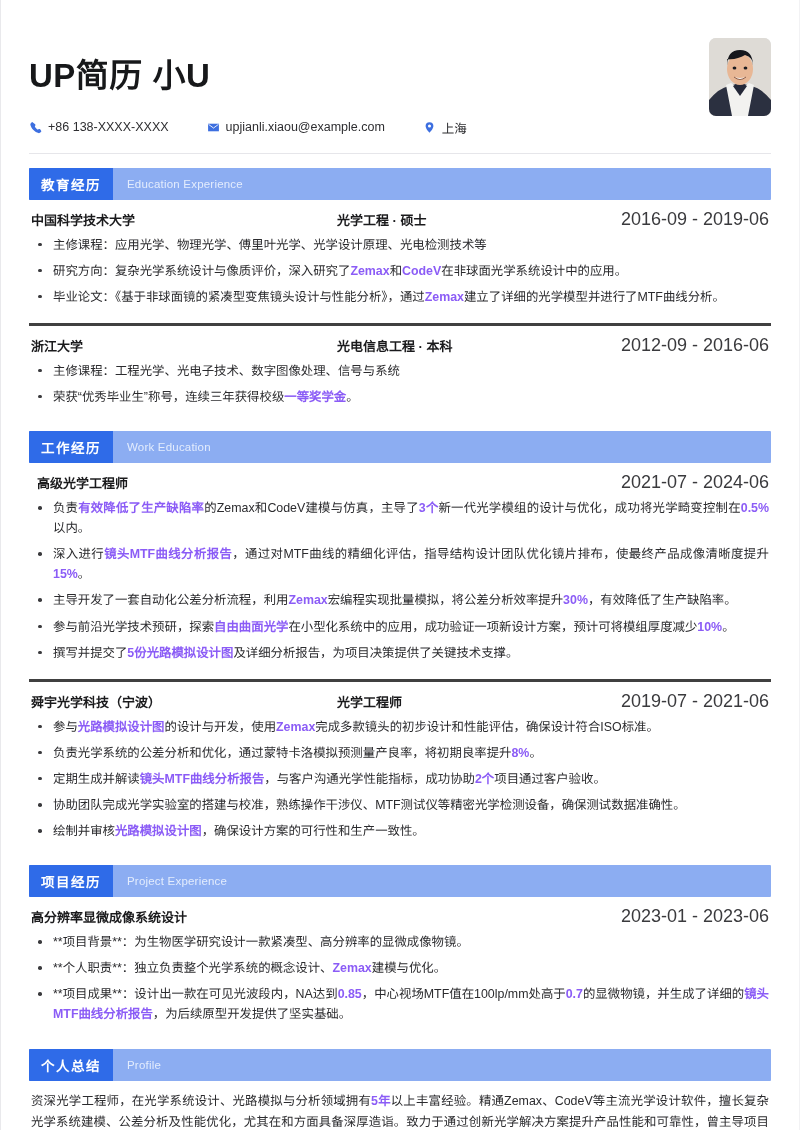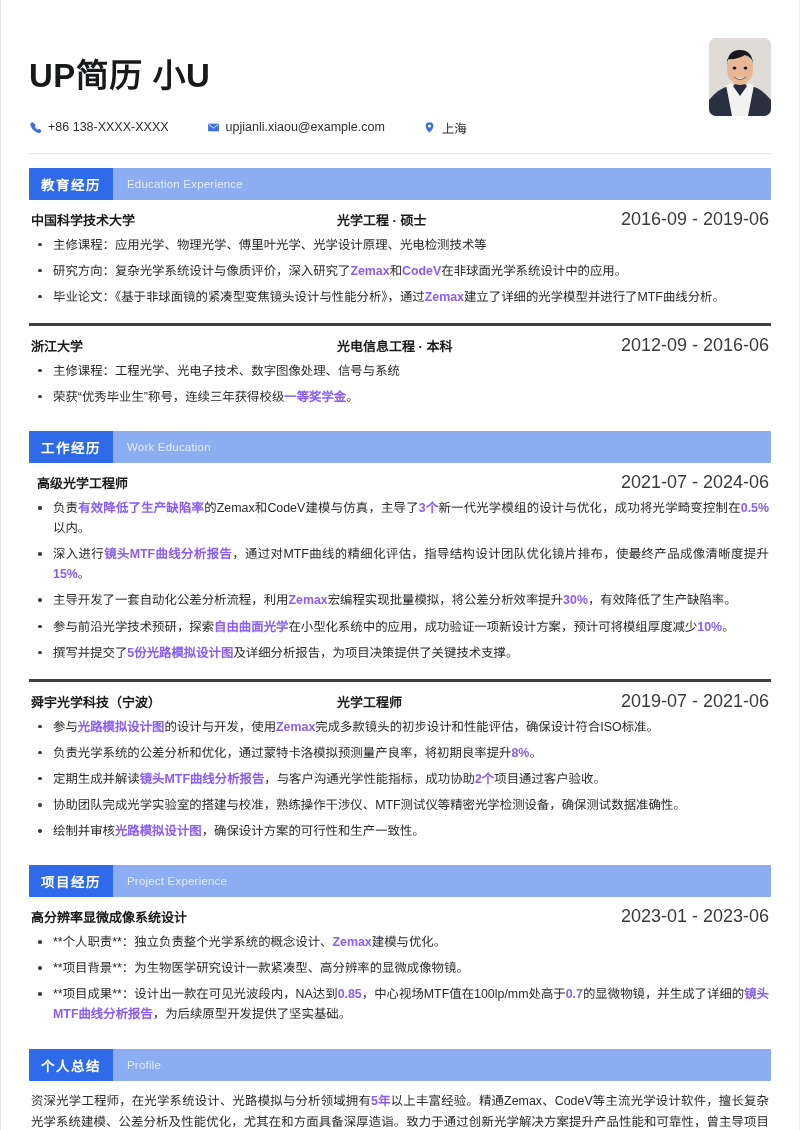--- a/index.html
+++ b/index.html
@@ -286,22 +286,22 @@
         <div class="sec-bar">
           <span class="zh">项目经历</span>
           <span class="en">Project Experience</span>
         </div>
         <div class="entry">
           <div class="entry-head proj">
             <span class="eh-org">高分辨率显微成像系统设计</span>
             <span class="eh-date">2023-01 - 2023-06</span>
           </div>
           <ul class="bullets">
+            <li>**项目背景**：为生物医学研究设计一款紧凑型、高分辨率的显微成像物镜。</li>
             <li>**个人职责**：独立负责整个光学系统的概念设计、<b>Zemax</b>建模与优化。</li>
-            <li>**项目背景**：为生物医学研究设计一款紧凑型、高分辨率的显微成像物镜。</li>
             <li>**项目成果**：设计出一款在可见光波段内，NA达到<b>0.85</b>，中心视场MTF值在100lp/mm处高于<b>0.7</b>的显微物镜，并生成了详细的<b>镜头MTF曲线分析报告</b>，为后续原型开发提供了坚实基础。</li>
           </ul>
         </div>
       </div>
     </div>
 
   <div class="section">
     <div class="sec-bar">
       <span class="zh">个人总结</span>
       <span class="en">Profile</span>

